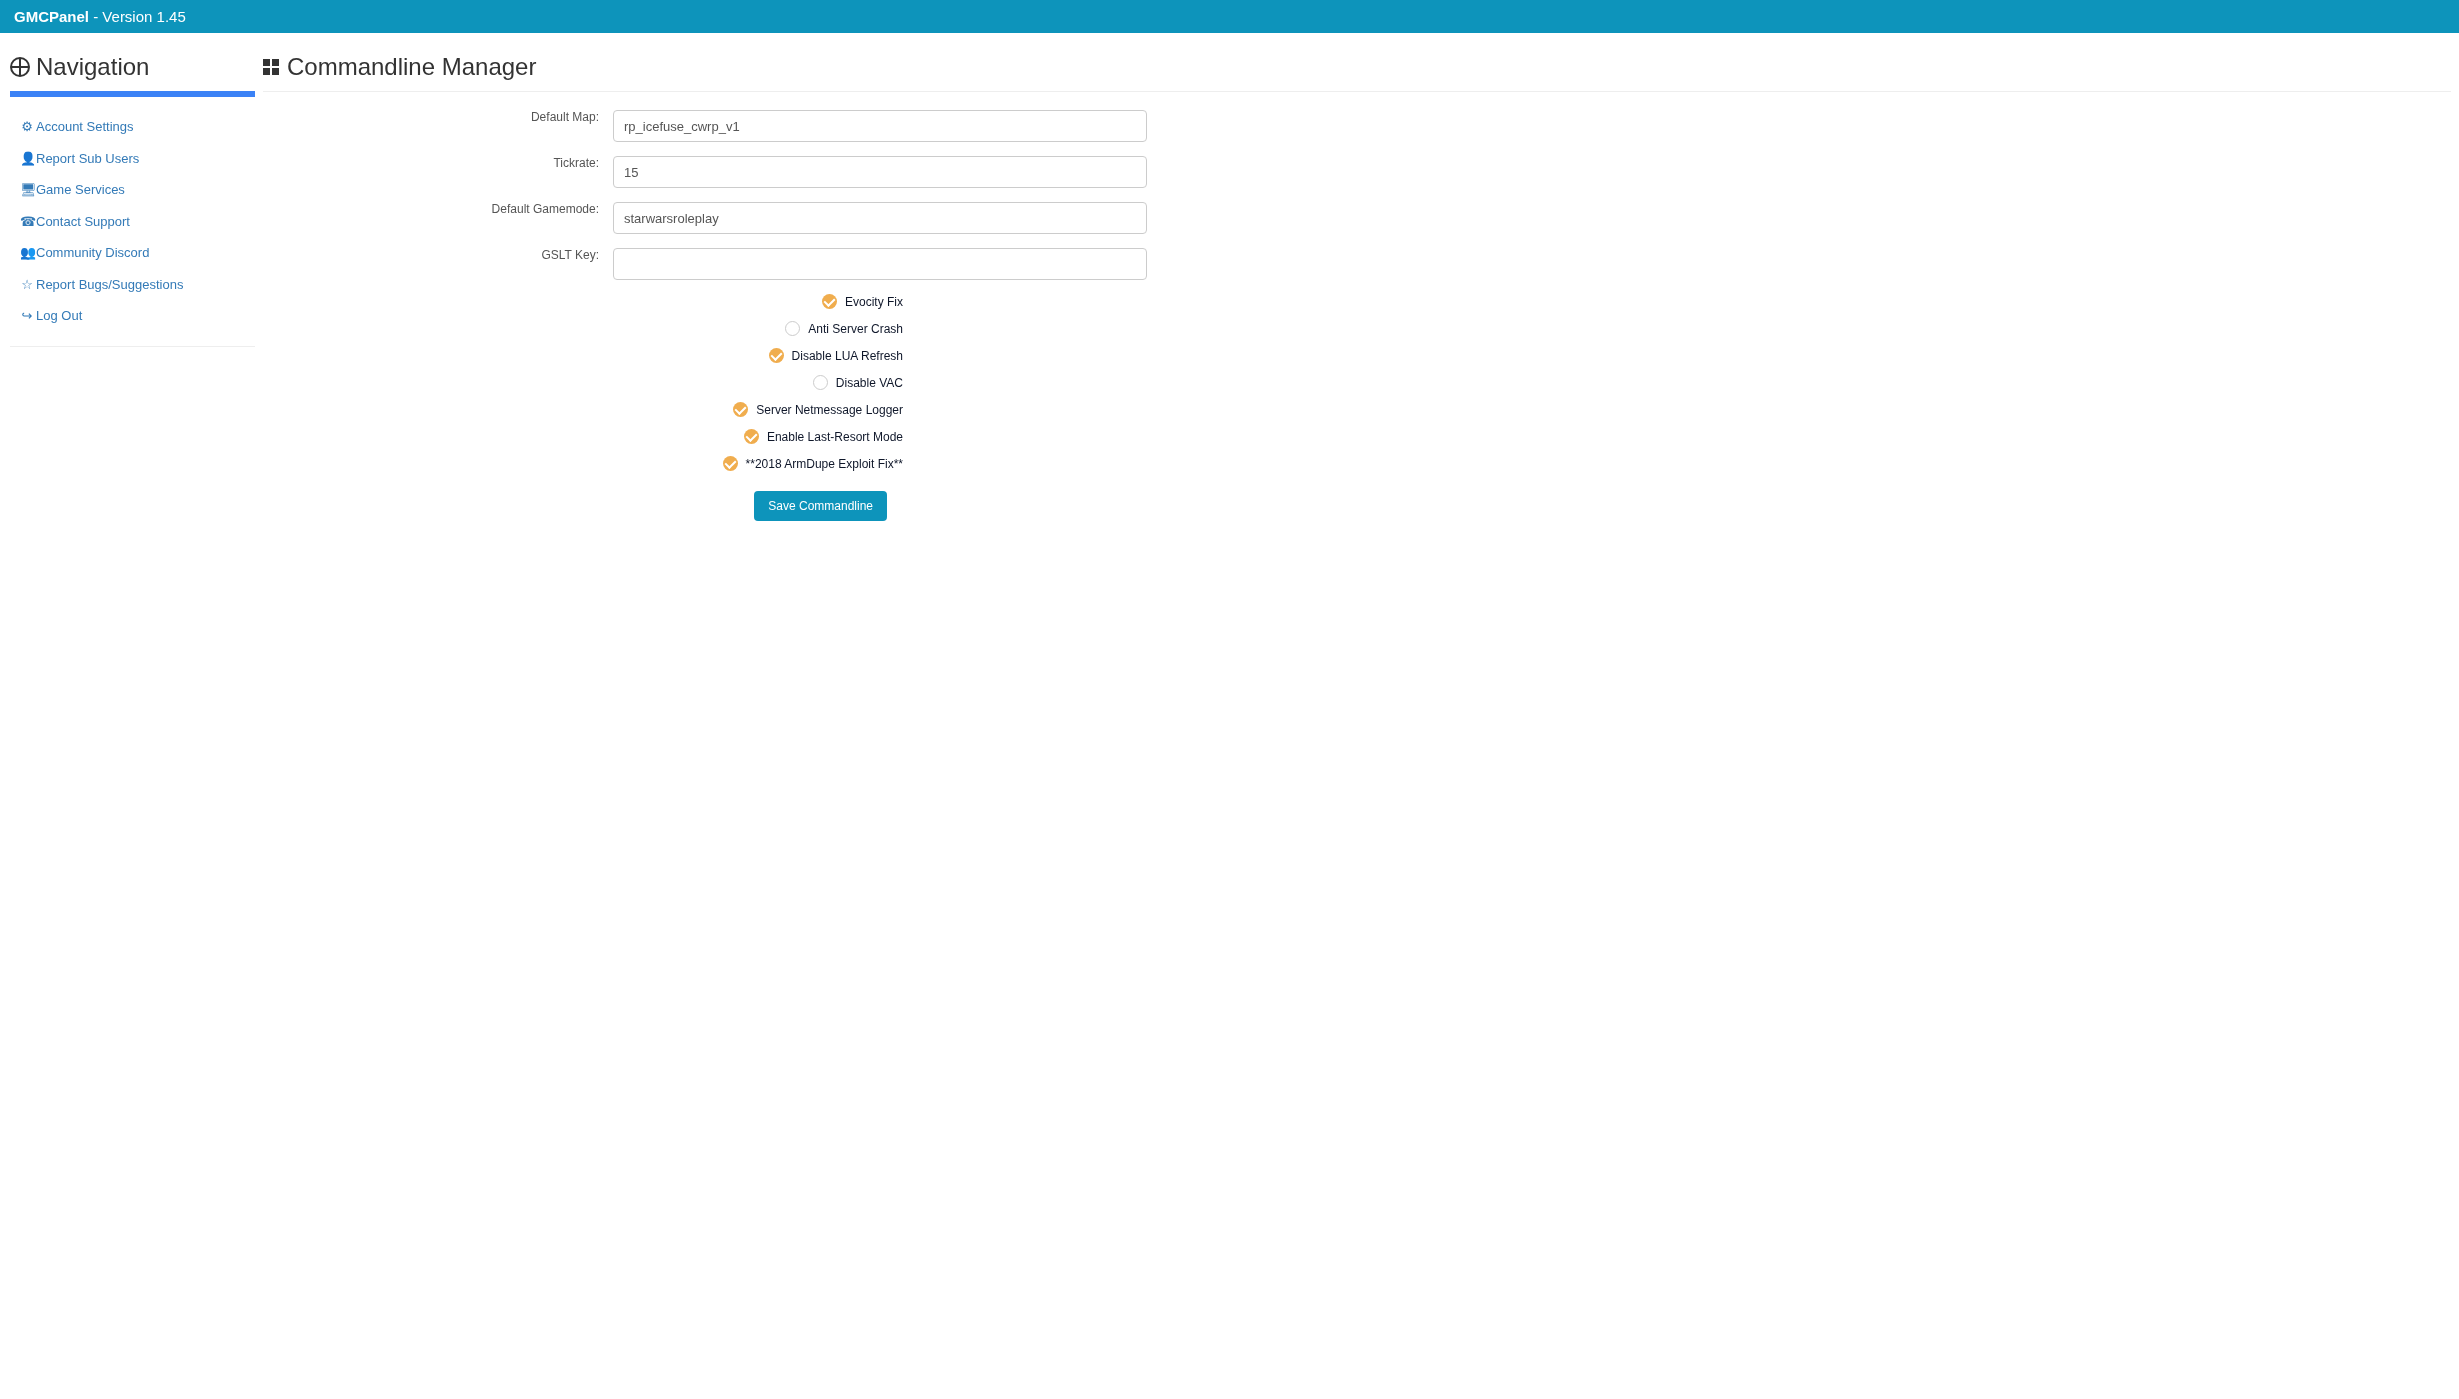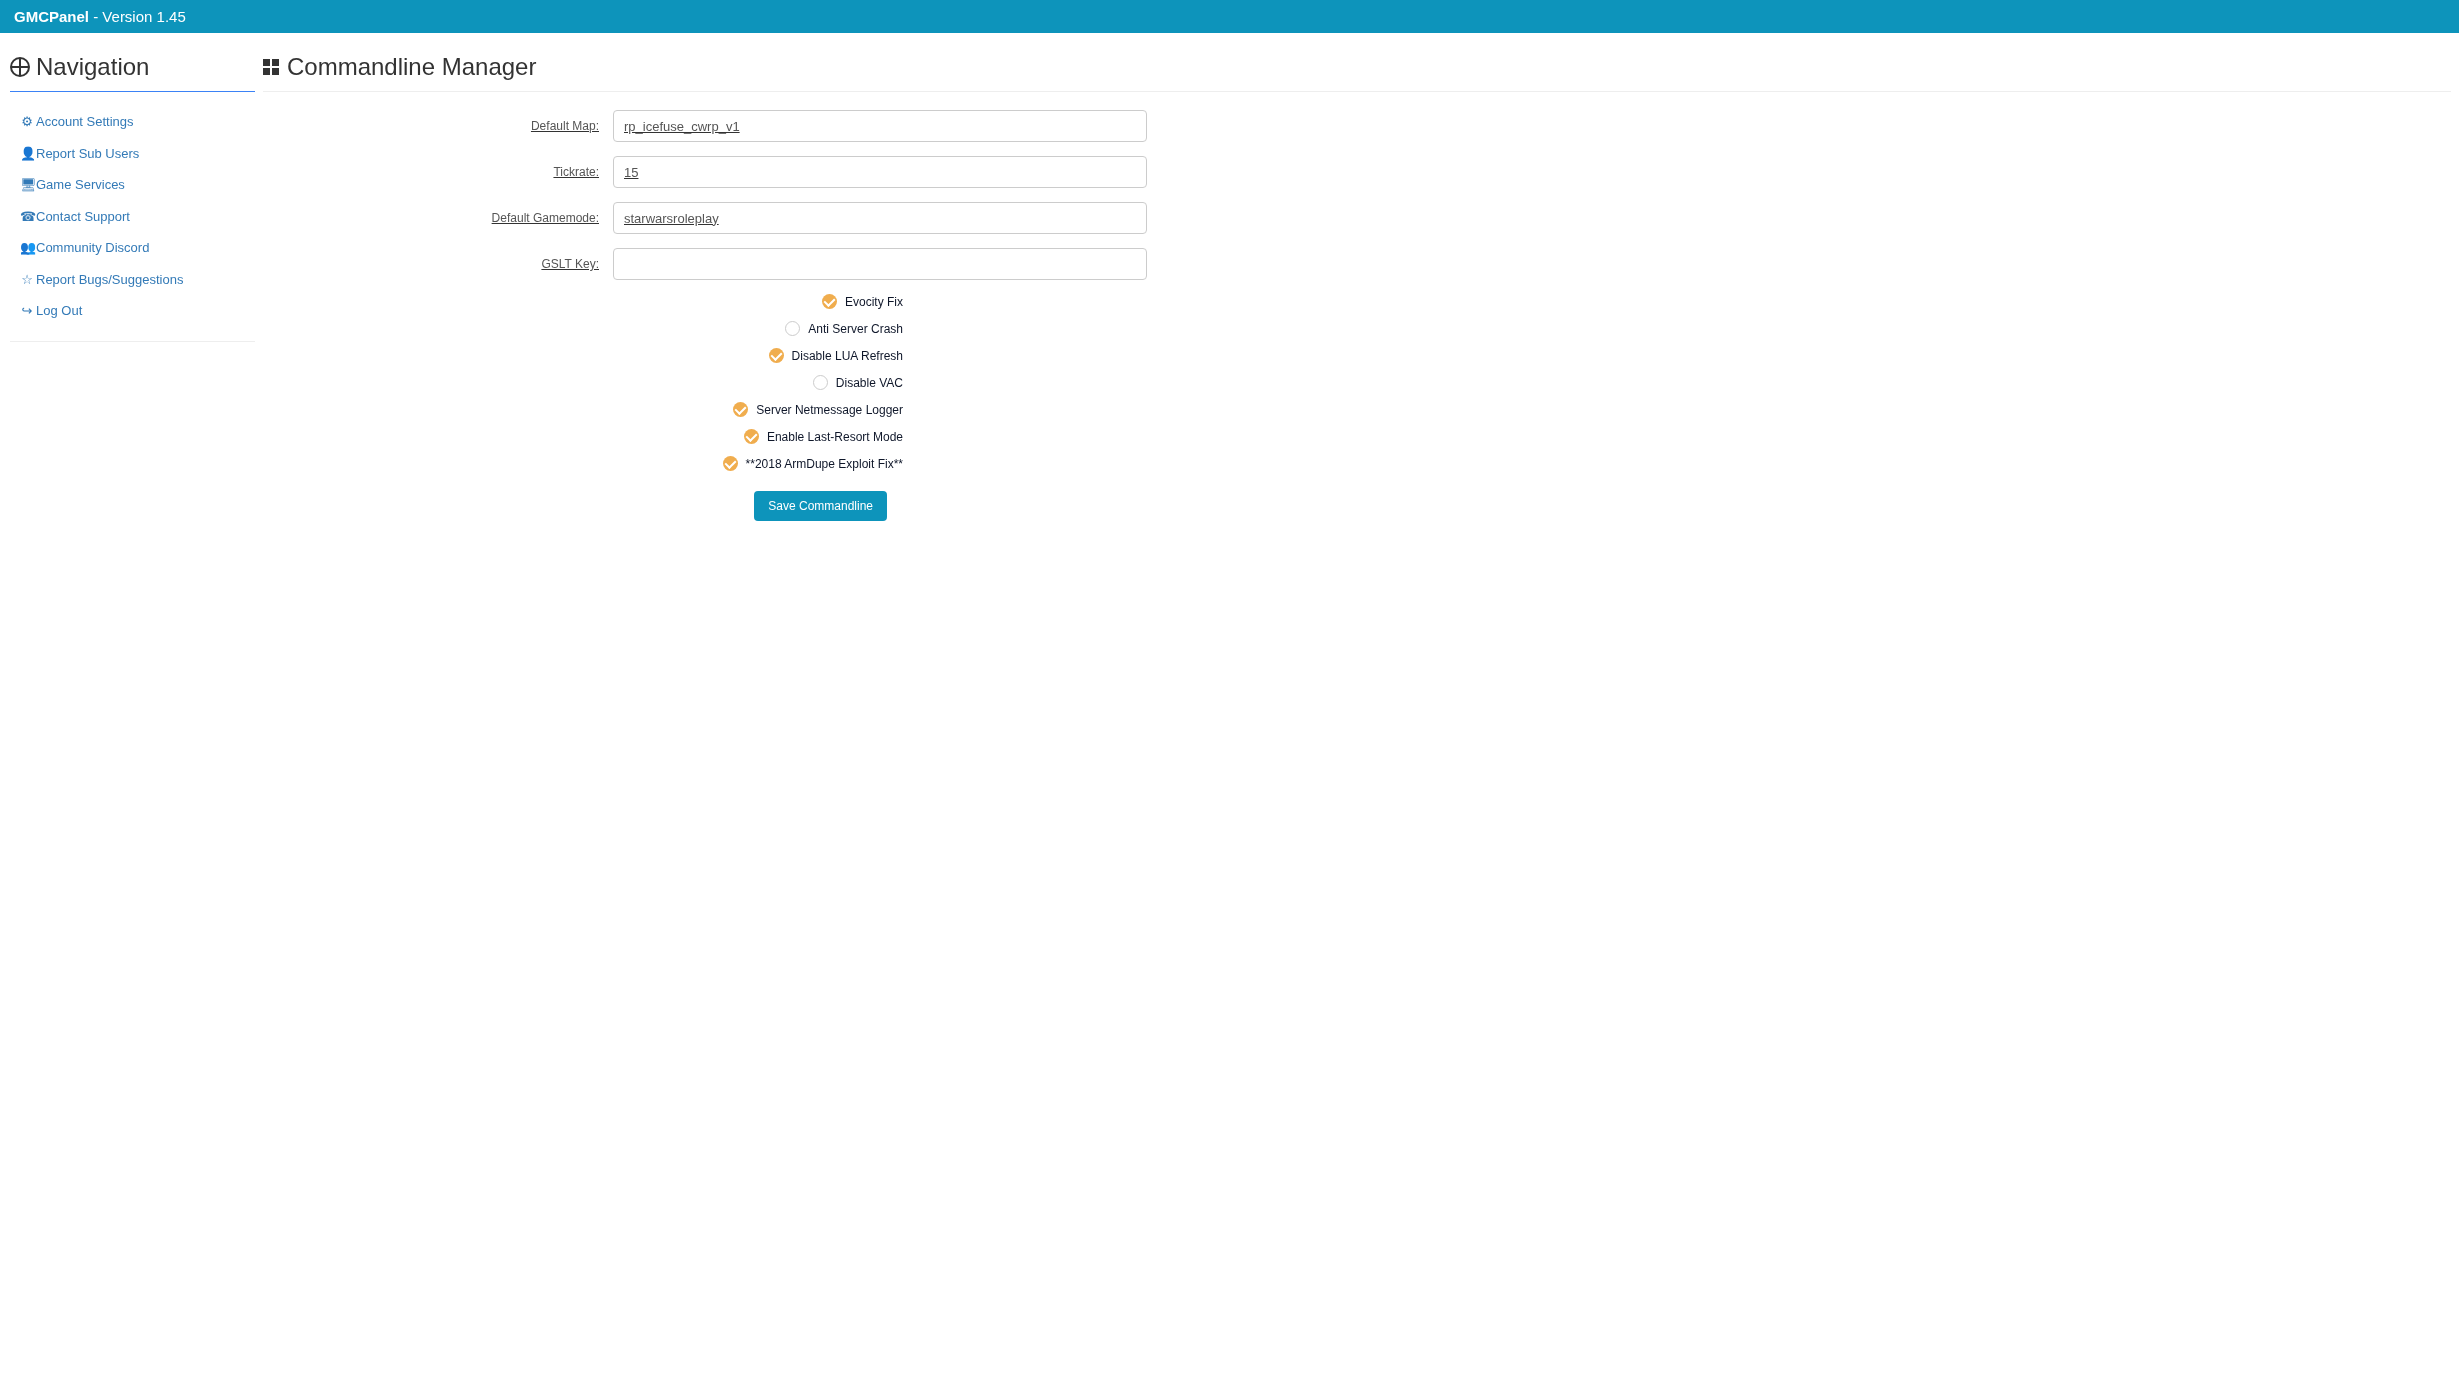--- a/index.html
+++ b/index.html
@@ -22,21 +22,21 @@
     }
     .sidebar {
       width: 255px;
       padding: 8px 8px 0 2px;
     }
     .sidebar-title {
       font-size: 24px;
       font-weight: 500;
       color: #333;
       padding-bottom: 10px;
-      border-bottom: 1px solid #3b82f6;
+      border-bottom: 6px solid #3b82f6;
       display: flex;
       align-items: center;
       gap: 6px;
     }
     .sidebar-nav {
       margin-top: 14px;
       padding: 0 8px;
       border-bottom: 1px solid #eee;
       padding-bottom: 14px;
     }
@@ -76,23 +76,22 @@
       gap:2px;
       width:16px;
       height:16px;
     }
     .th-icon span{ background:#333; }
     .form-area {
       max-width: 900px;
     }
     .form-row {
       display: flex;
-      align-items: center;
+      align-items: flex-start;
       margin-bottom: 14px;
-      text-decoration: underline;
     }
     .form-label {
       width: 350px;
       text-align: right;
       padding-right: 14px;
       font-size: 12px;
       color: #555;
     }
     .form-control {
       flex: 1;

